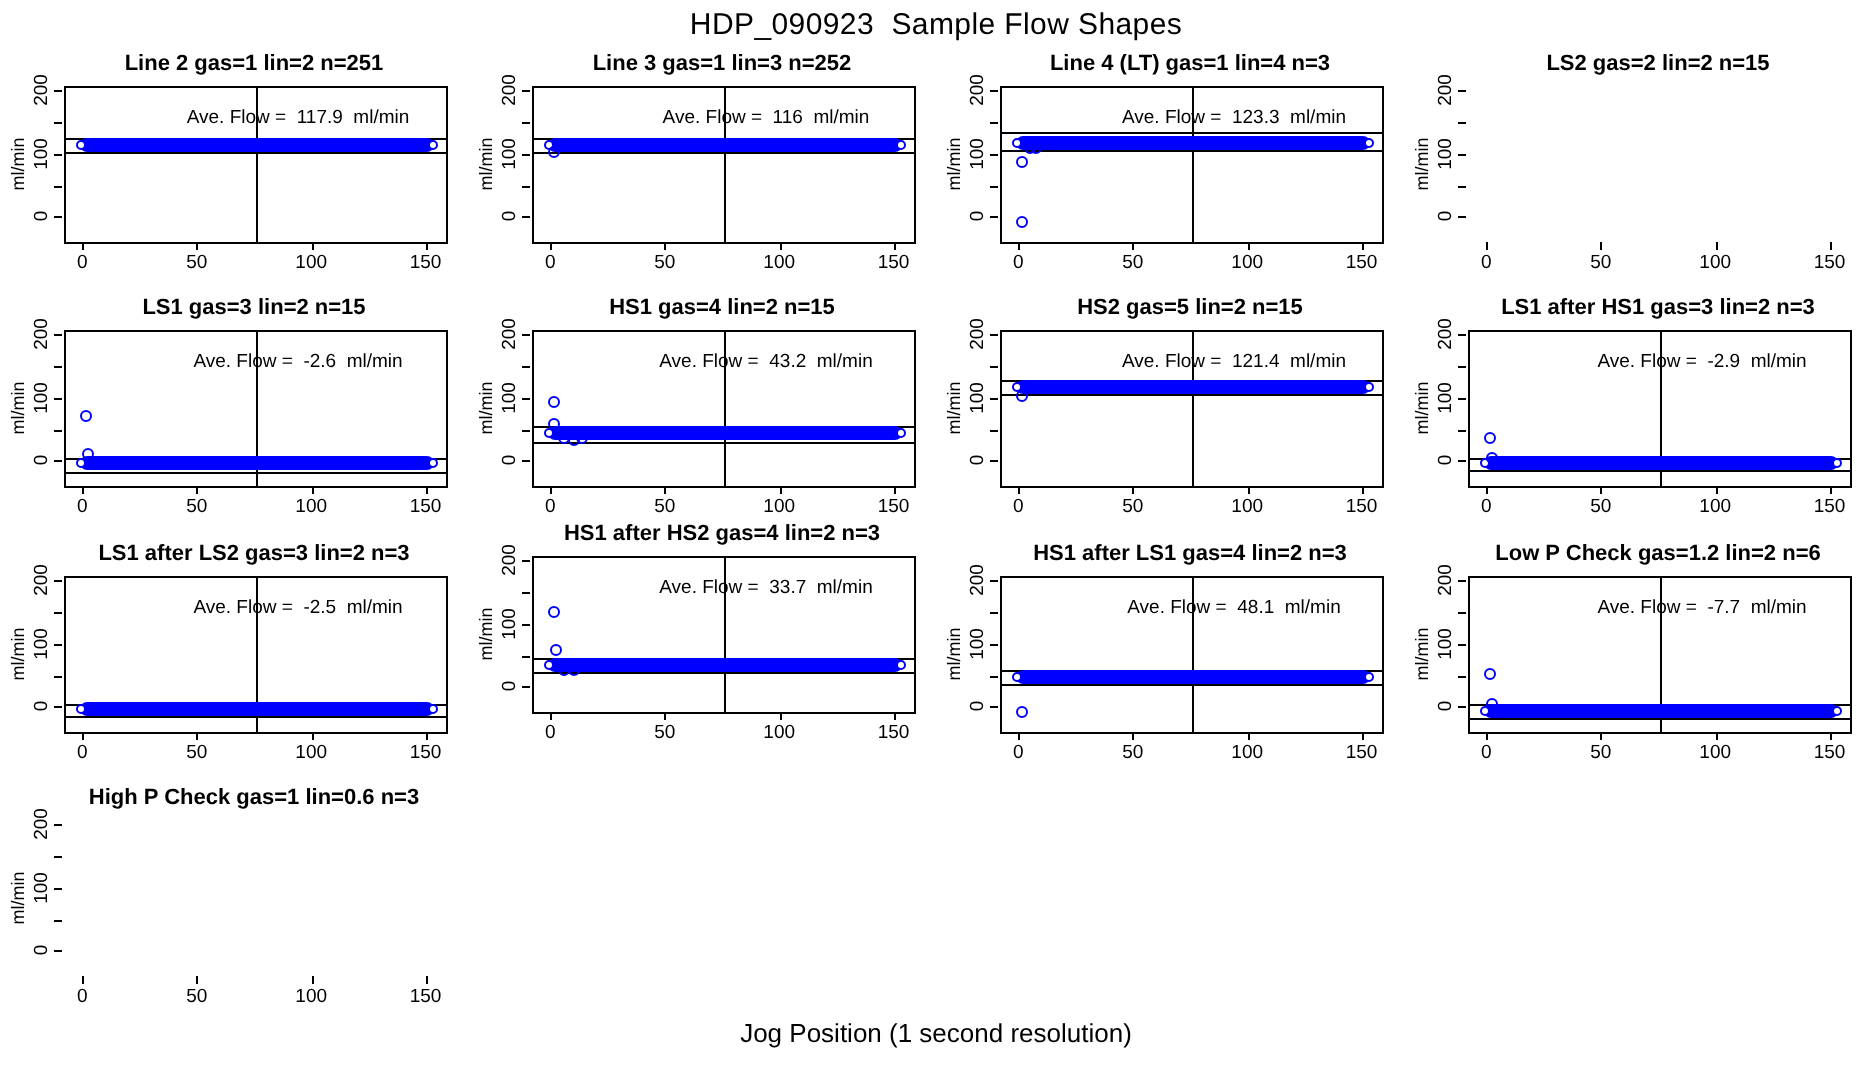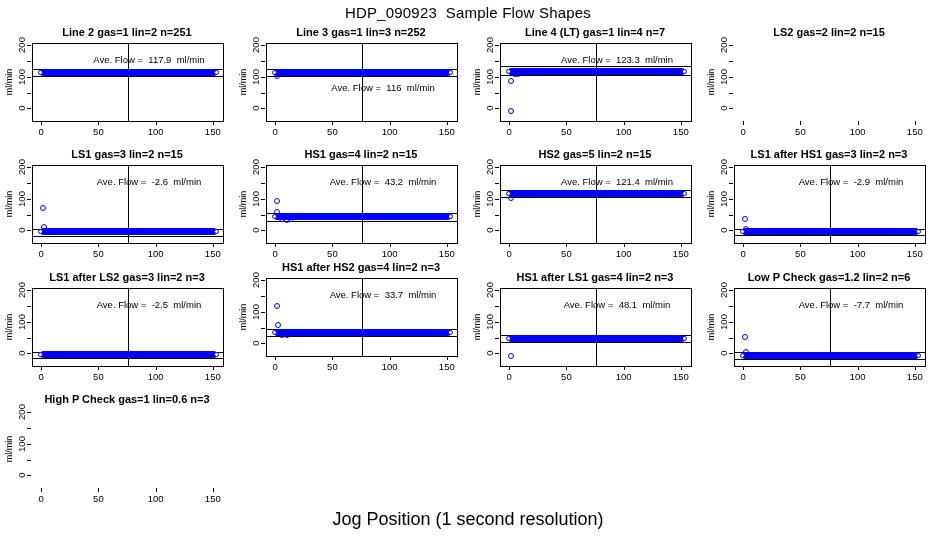--- a/index.html
+++ b/index.html
@@ -7,21 +7,21 @@
     width:936px;height:540px;position:relative;background:#ffffff;
     font-family:"Liberation Sans","DejaVu Sans",sans-serif;color:#000;
     overflow:hidden;
   }
   .main-title{
     position:absolute;top:4px;left:0;width:936px;text-align:center;
     font-size:15px;letter-spacing:.2px;white-space:pre;
   }
   .x-label{
     position:absolute;top:509px;left:0;width:936px;text-align:center;
-    font-size:18px;white-space:pre;
+    font-size:13px;white-space:pre;
   }
   .panel{position:absolute;width:234px;height:122px;}
   .ptitle{
     position:absolute;top:8px;left:22px;width:210px;text-align:center;
     font-weight:bold;font-size:11px;white-space:pre;
   }
   .pbox{
     position:absolute;left:32px;top:25px;width:190px;height:77px;
     border:1px solid #000;background:#fff;box-sizing:content-box;
   }
@@ -88,41 +88,41 @@
       <div class="ptitle">Line 3 gas=1 lin=3 n=252</div>
       <div class="ylab" style="left: 9px; top: 63.5px;">ml/min</div>
       <div class="pbox">
         <div class="hline" style="top: 25.4px;"></div>
         <div class="hline" style="top: 32.4px;"></div>
         <div class="vline" style="left: 95px;"></div>
         <div class="band" style="background: rgb(0, 0, 255); left: 7.2px; width: 176.8px; top: 25.1px;"></div>
         <div class="endcap" style="border-color: rgb(0, 0, 255); left: 4.9px; top: 26.1px;"></div>
         <div class="endcap" style="border-color: rgb(0, 0, 255); left: 181.2px; top: 26.1px;"></div>
         <div class="pt" style="border-color: rgb(0, 0, 255); left: 7.3px; top: 29.1px;"></div>
-        <div class="ann" style="left: 116px; top: 15.3px; margin-top: 28px;">Ave. Flow =  116  ml/min</div>
+        <div class="ann" style="left: 116px; top: 15.3px;">Ave. Flow =  116  ml/min</div>
       </div>
       <div class="tick" style="left: 41.2px; top: 103px; width: 1px; height: 4px;"></div>
       <div class="xt-label" style="left: 41.2px; top: 108px;">0</div>
       <div class="tick" style="left: 98.4px; top: 103px; width: 1px; height: 4px;"></div>
       <div class="xt-label" style="left: 98.4px; top: 108px;">50</div>
       <div class="tick" style="left: 155.6px; top: 103px; width: 1px; height: 4px;"></div>
       <div class="xt-label" style="left: 155.6px; top: 108px;">100</div>
       <div class="tick" style="left: 212.8px; top: 103px; width: 1px; height: 4px;"></div>
       <div class="xt-label" style="left: 212.8px; top: 108px;">150</div>
       <div class="tick" style="left: 27px; top: 90.3px; width: 4px; height: 1px;"></div>
       <div class="tick" style="left: 27px; top: 74.5px; width: 4px; height: 1px;"></div>
       <div class="tick" style="left: 27px; top: 58.6px; width: 4px; height: 1px;"></div>
       <div class="tick" style="left: 27px; top: 42.8px; width: 4px; height: 1px;"></div>
       <div class="tick" style="left: 27px; top: 27px; width: 4px; height: 1px;"></div>
       <div class="yt-label" style="left: 21px; top: 90.3px;">0</div>
       <div class="yt-label" style="left: 21px; top: 58.6px;">100</div>
       <div class="yt-label" style="left: 21px; top: 27px;">200</div>
     </div>
     <div class="panel" style="left: 468px; top: 18px;">
-      <div class="ptitle">Line 4 (LT) gas=1 lin=4 n=7</div>
+      <div class="ptitle">Line 4 (LT) gas=1 lin=4 n=3</div>
       <div class="ylab" style="left: 9px; top: 63.5px;">ml/min</div>
       <div class="pbox">
         <div class="hline" style="top: 22.3px;"></div>
         <div class="hline" style="top: 30.5px;"></div>
         <div class="vline" style="left: 95px;"></div>
         <div class="band" style="background: rgb(0, 0, 255); left: 7.2px; width: 176.8px; top: 23.5px;"></div>
         <div class="endcap" style="border-color: rgb(0, 0, 255); left: 4.9px; top: 24.5px;"></div>
         <div class="endcap" style="border-color: rgb(0, 0, 255); left: 181.2px; top: 24.5px;"></div>
         <div class="pt" style="border-color: rgb(0, 0, 255); left: 7.3px; top: 33.8px;"></div>
         <div class="pt" style="border-color: rgb(0, 0, 255); left: 7.3px; top: 63.9px;"></div>

